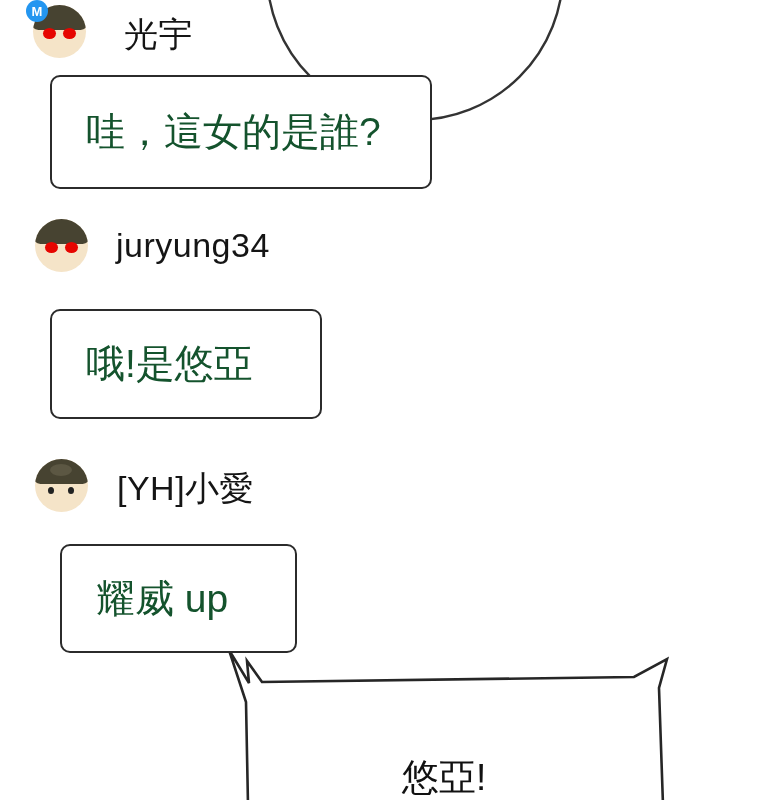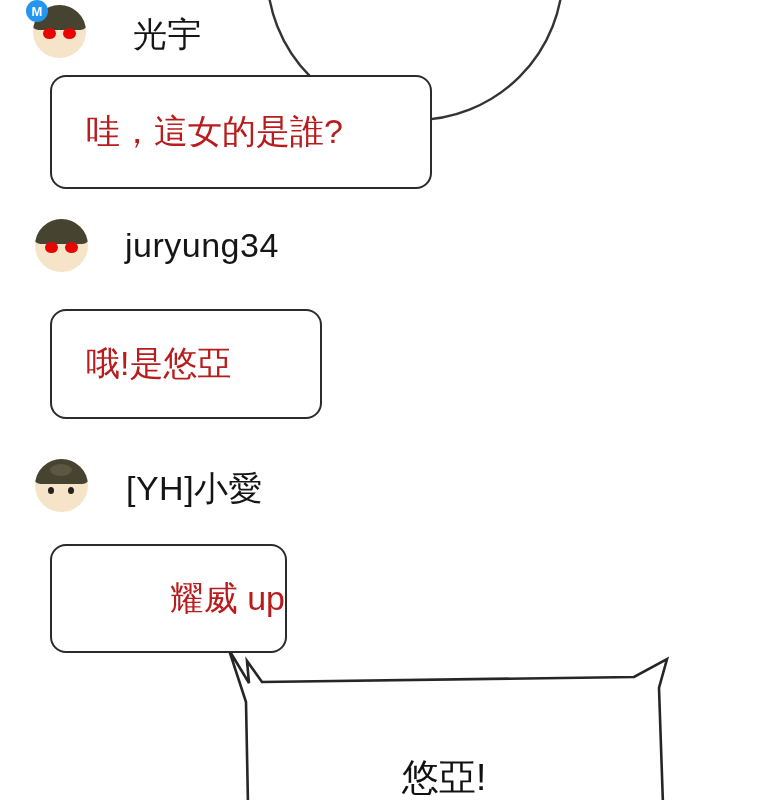--- a/index.html
+++ b/index.html
@@ -16,23 +16,23 @@
   .avatar .hair .hl{position:absolute;left:17px;top:8px;width:22px;height:12px;
     background:#6e6852;border-radius:50%;opacity:.55;}
   .avatar .eye{position:absolute;border-radius:50%;}
   .avatar.red .eye{width:13px;height:11px;background:#e60500;top:23px;}
   .avatar.red .eye.l{left:10px}.avatar.red .eye.r{left:30px}
   .avatar.dot .eye{width:6px;height:7px;background:#222;top:28px;}
   .avatar.dot .eye.l{left:13px}.avatar.dot .eye.r{left:33px}
   .badge{position:absolute;width:22px;height:22px;border-radius:50%;
     background:#2496f0;color:#fff;font-size:13px;font-weight:bold;
     display:flex;align-items:center;justify-content:center;z-index:3;}
-  .uname{position:absolute;font-size:34px;color:#151515;z-index:2;letter-spacing:.5px;white-space:nowrap;margin-left:9px;}
-  .bubble{position:absolute;background:#fff;border:2.5px solid #2b2b2b;border-radius:16px;
-    display:flex;align-items:center;z-index:2;font-size:34px;color:#b91c1c;}
+  .uname{position:absolute;font-size:34px;color:#151515;z-index:2;letter-spacing:.5px;white-space:nowrap;}
+  .bubble{position:absolute;background:#fff;border:2.5px solid #2b2b2b;border-radius:10px;
+    display:flex;align-items:center;z-index:2;font-size:39px;color:#14532d;}
   .bubble span{padding-left:34px;white-space:nowrap;}
   .shout{position:absolute;font-size:37px;color:#111;z-index:2;white-space:nowrap;}
 </style>
 </head>
 <body>
 
 <svg class="balloon" width="782" height="170" viewBox="0 0 782 170">
   <circle cx="415" cy="-28" r="148" fill="#ffffff" stroke="#333333" stroke-width="2.4"></circle>
 </svg>
 
@@ -58,20 +58,20 @@
 </div>
 
 <div class="avatar dot" style="left:35px;top:459px;">
   <div class="hair">
       <div class="hl"></div>
     </div>
   <div class="eye l"></div>
   <div class="eye r"></div>
 </div>
 <div class="uname" style="left:117px;top:466px;text-align:right;">[YH]小愛</div>
-<div class="bubble" style="left:50px;top:544px;width:233px;height:105px;justify-content:flex-end;">
+<div class="bubble" style="left:60px;top:544px;width:233px;height:105px;">
   <span>耀威 up</span>
 </div>
 
 <svg class="balloon" width="782" height="800" viewBox="0 0 782 800">
   <path d="M248,805 L246,702 L229,650 L249,683 L247,661 L262,682 L634,677 L667,659 L659,688 L663,805" fill="#ffffff" stroke="#262626" stroke-width="2.6" stroke-linejoin="miter"></path>
 </svg>
 <div class="shout" style="left:402px;top:753px;">悠亞!</div>
 
 </body></html>

